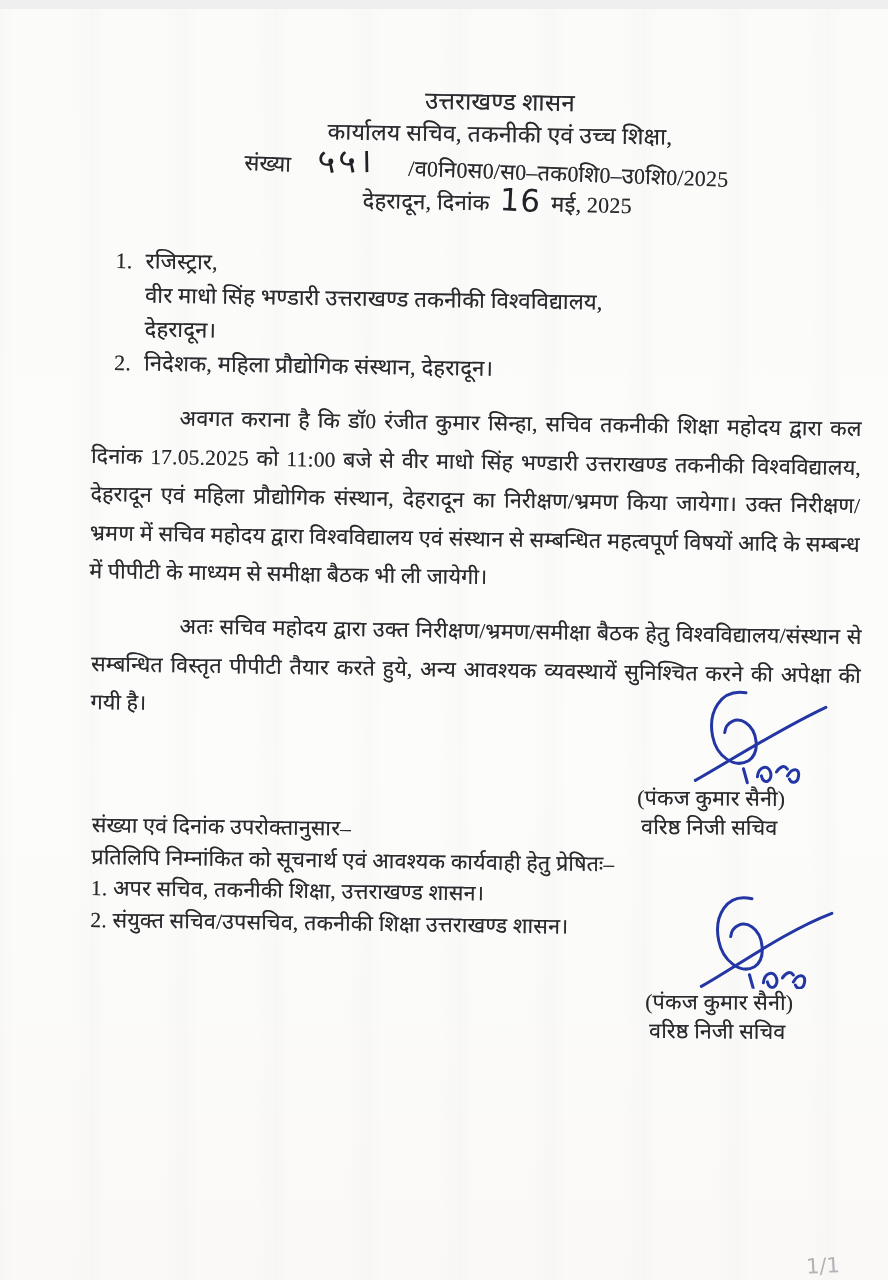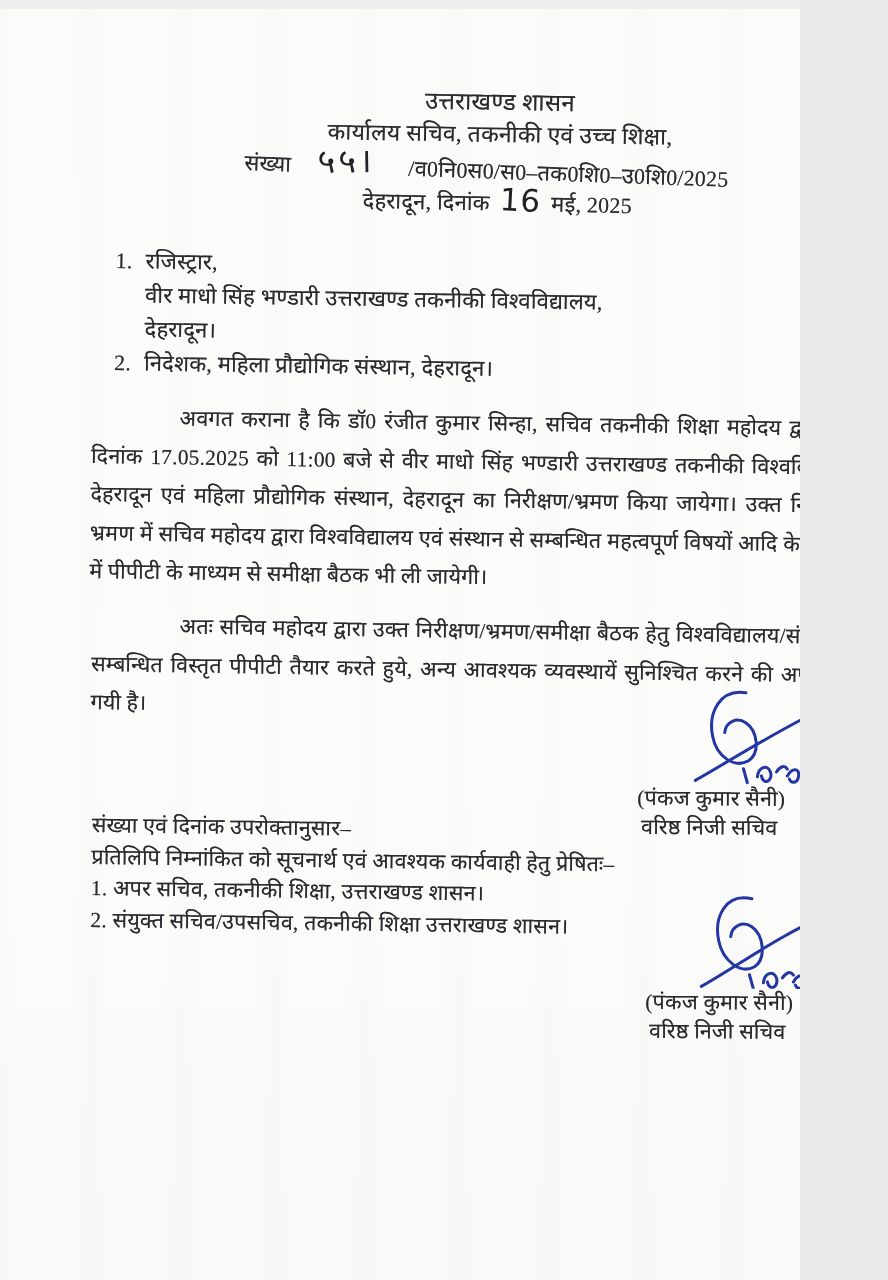--- a/index.html
+++ b/index.html
@@ -4,21 +4,21 @@
 <style>
   * { margin: 0; padding: 0; box-sizing: border-box; }
   html, body { width: 888px; height: 1280px; }
   body {
     font-family: "Liberation Serif", "DejaVu Serif", serif;
     background: #e9e9ea;
     overflow: hidden;
   }
   .page {
     position: relative;
-    width: 800px;
+    width: 888px;
     height: 1280px;
     background:
       repeating-linear-gradient(90deg,
         rgba(0,0,0,0.012) 0px, rgba(0,0,0,0.0) 14px,
         rgba(0,0,0,0.0) 70px, rgba(0,0,0,0.012) 92px),
       linear-gradient(180deg, #fbfbfa 0%, #fcfcfb 60%, #faf9f8 100%);
     color: #2a2a2e;
     overflow: hidden;
   }
   .scan-strip-top {

